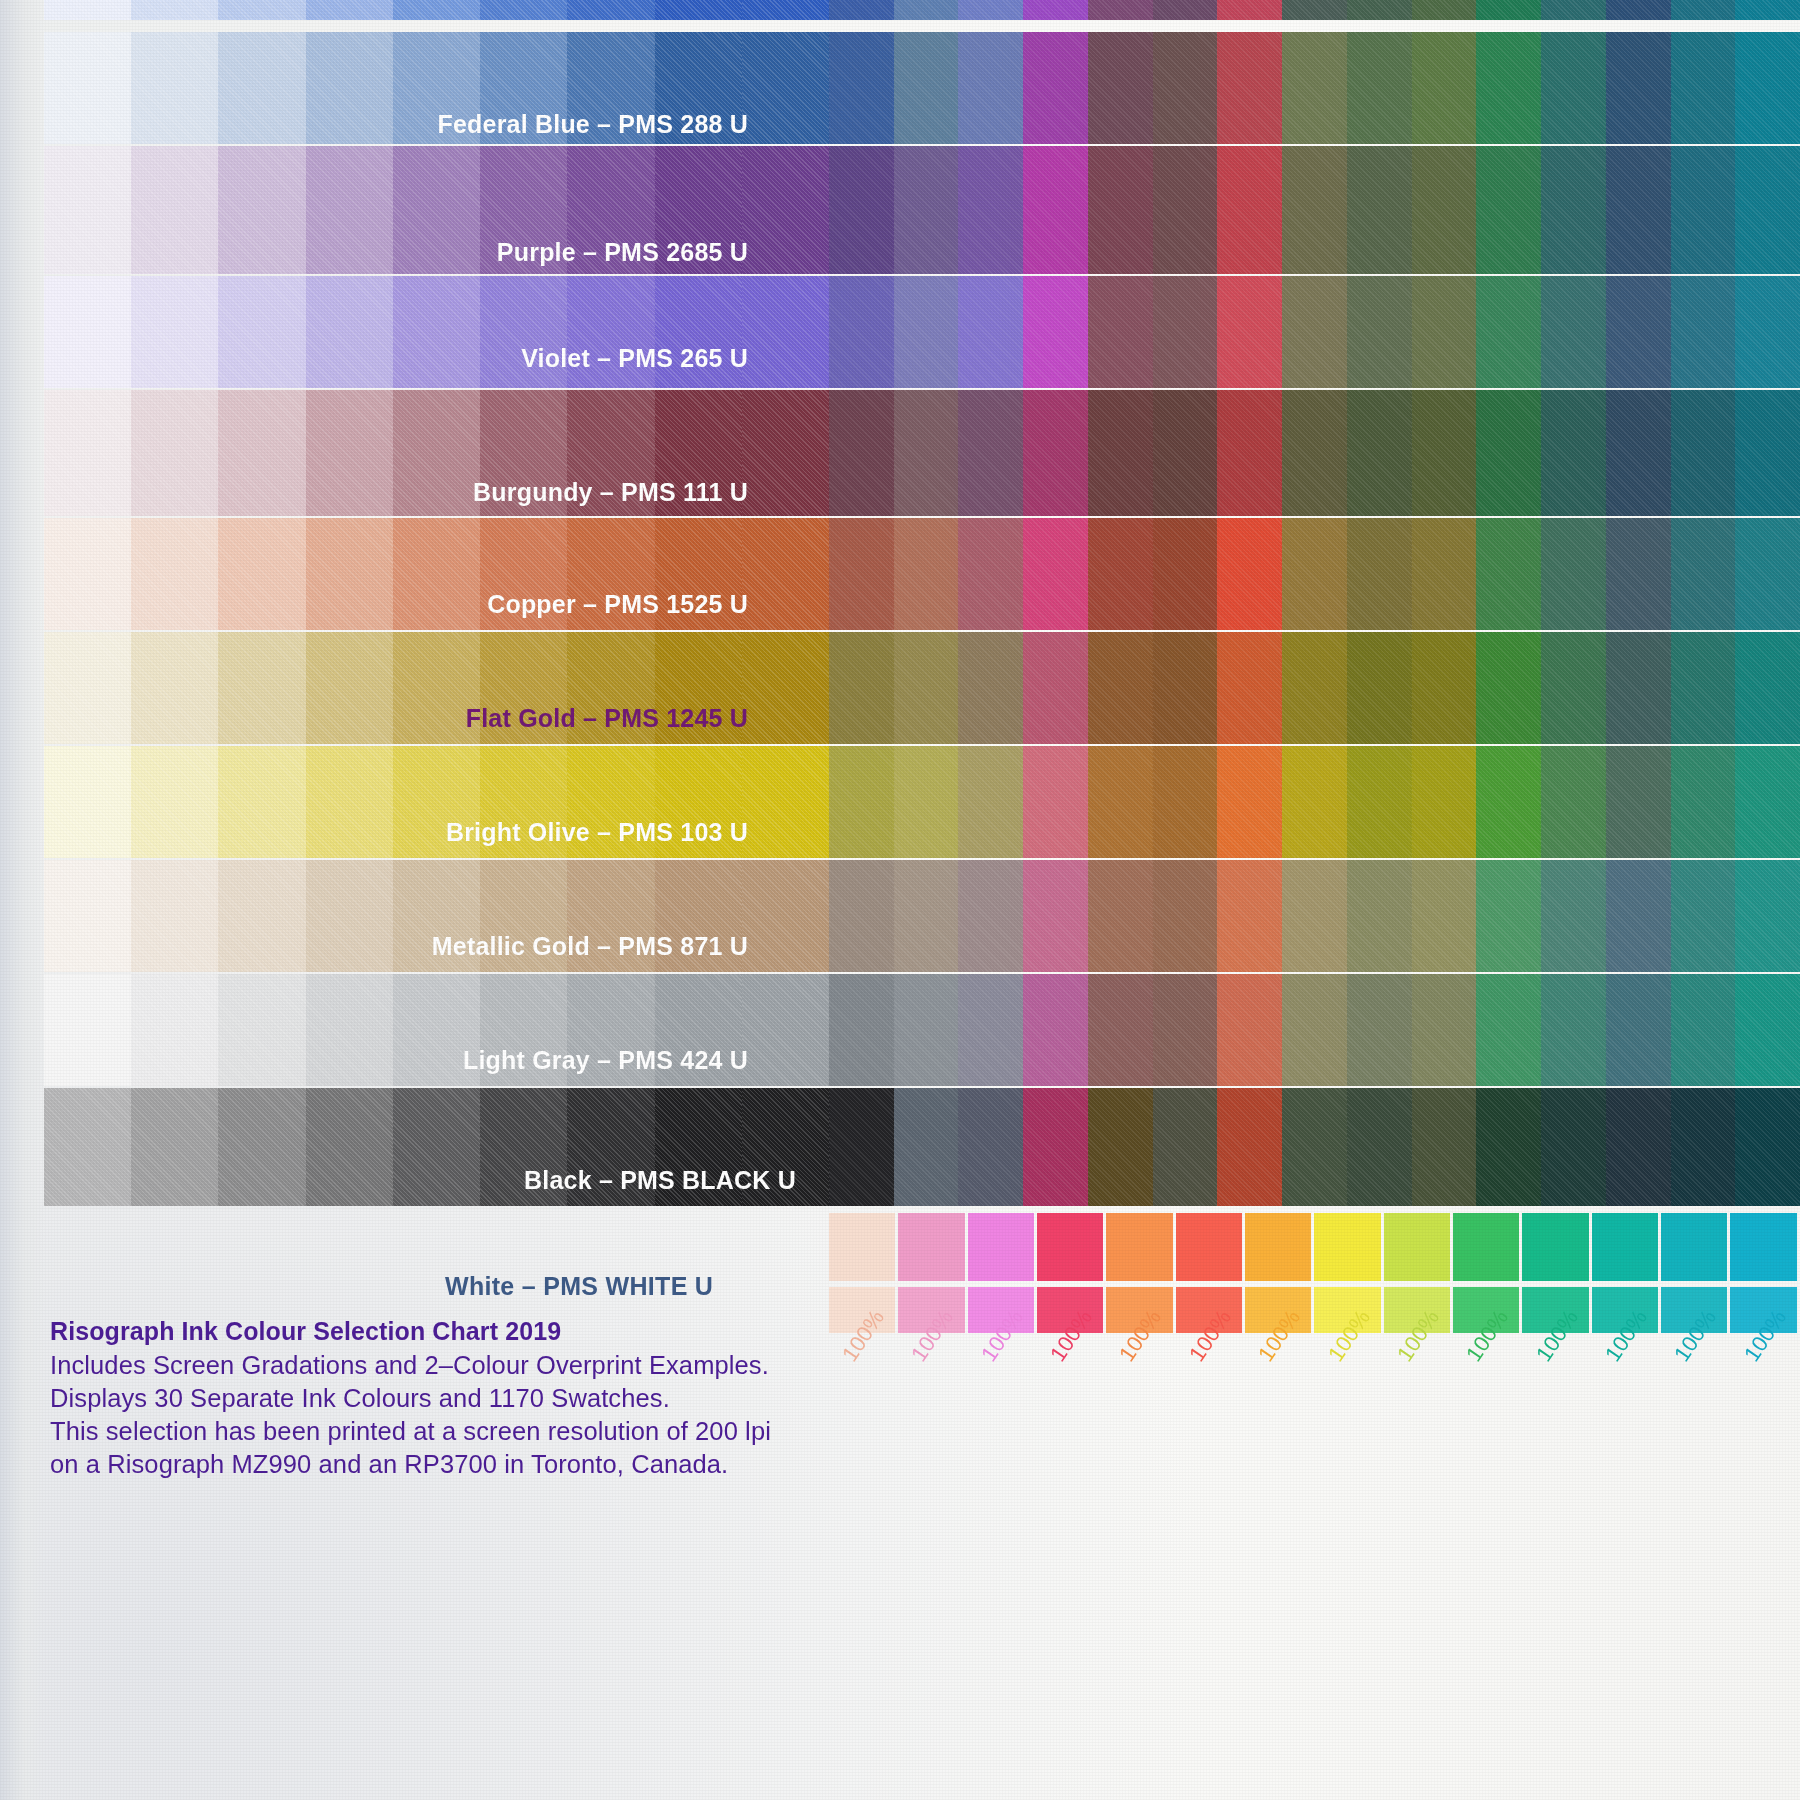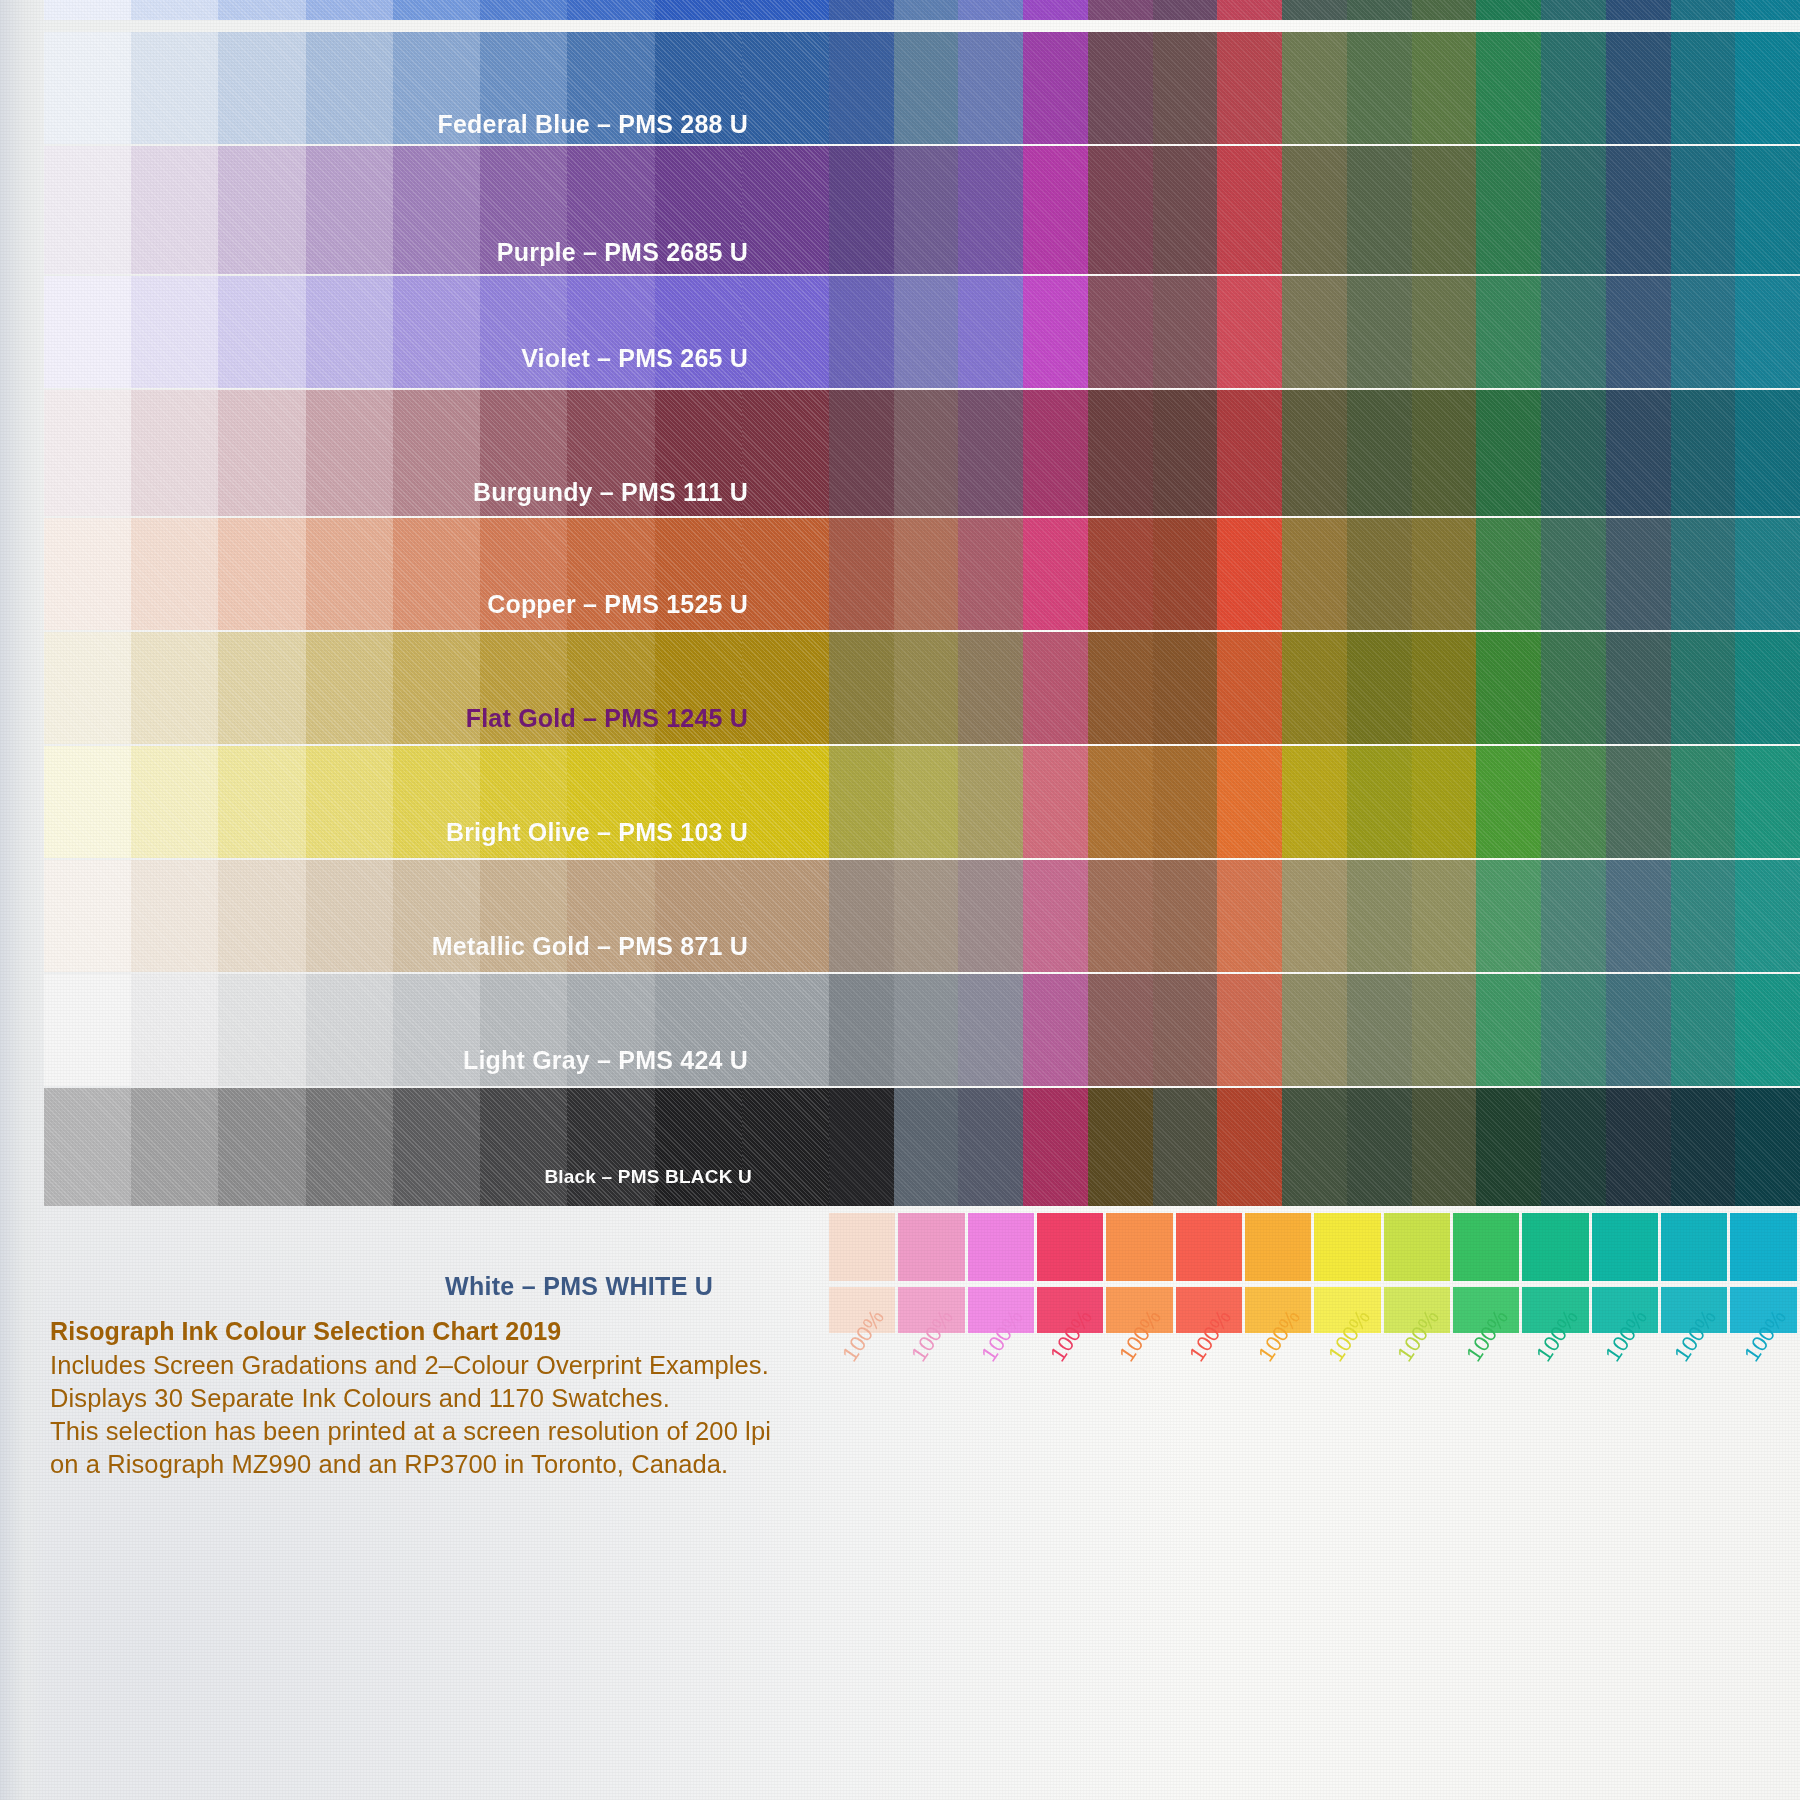--- a/index.html
+++ b/index.html
@@ -62,21 +62,21 @@
     white-space:nowrap;
     font-family:"Liberation Sans",sans-serif;
   }
   
   #white-label{
     position:absolute;left:445px;top:1272px;
     font-size:25px;font-weight:bold;color:#3d5a86;letter-spacing:.3px;
   }
   #caption{
     position:absolute;left:50px;top:1317px;
-    color:#a16207;
+    color:#4c1d95;
     font-family:"Liberation Sans",sans-serif;
   }
   #caption .title{font-size:25px;font-weight:bold;letter-spacing:.1px;margin-bottom:3px;}
   #caption .line{font-size:25.5px;line-height:33px;font-weight:400;letter-spacing:.1px;}
   #caption b{font-weight:bold;}
   .edge-shadow{
     position:absolute;left:0;top:0;width:46px;height:1800px;
     background:linear-gradient(90deg,#d9dde4 0%,#e9ebec 55%,rgba(250,250,248,0) 100%);
     pointer-events:none;
   }
@@ -420,21 +420,21 @@
         <div class="cell" style="background: rgb(68, 83, 63);"></div>
         <div class="cell" style="background: rgb(58, 75, 59);"></div>
         <div class="cell" style="background: rgb(72, 82, 56);"></div>
         <div class="cell" style="background: rgb(32, 65, 47);"></div>
         <div class="cell" style="background: rgb(30, 60, 57);"></div>
         <div class="cell" style="background: rgb(34, 52, 63);"></div>
         <div class="cell" style="background: rgb(22, 54, 63);"></div>
         <div class="cell" style="background: rgb(13, 63, 71);"></div>
       </div>
     </div>
-    <div class="band-label" style="color: rgb(255, 255, 255); top: 1166px; right: 1048px; font-size: 19px;">Black – PMS BLACK U</div>
+    <div class="band-label" style="color: rgb(255, 255, 255); top: 1166px; right: 1004px; font-size: 25px;">Black – PMS BLACK U</div>
   </div>
 
 <div id="pctgrid" style="left: 829px; top: 1213px; width: 971px;">
     <div class="pcol" style="width: 66.3571px;">
       <div class="sw" style="background: rgb(247, 222, 208);"></div>
       <div class="sw b" style="background: rgb(248, 224, 210);"></div>
     </div>
     <div class="pcol" style="width: 66.3571px;">
       <div class="sw" style="background: rgb(239, 156, 200);"></div>
       <div class="sw b" style="background: rgb(242, 165, 205);"></div>

